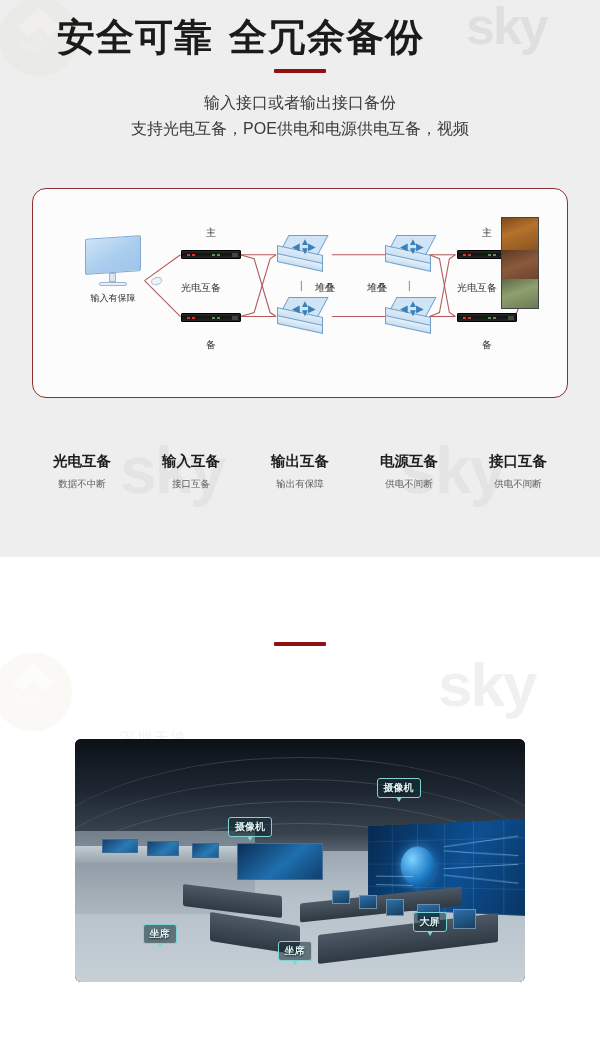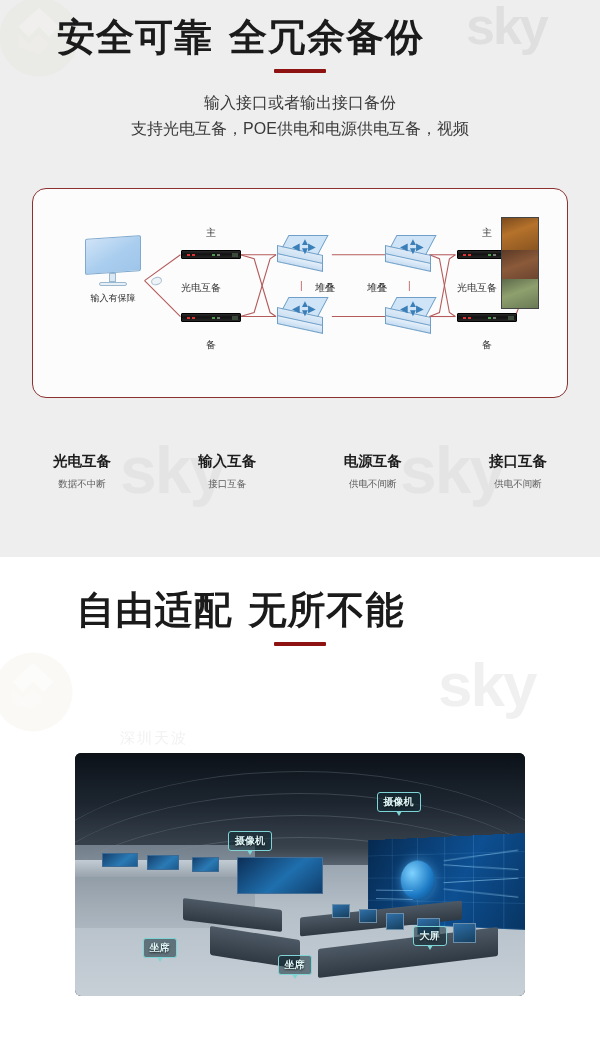--- a/index.html
+++ b/index.html
@@ -419,20 +419,24 @@
     <div class="feats">
       <div class="feat">
         <div class="ft">光电互备</div>
         <div class="fd">数据不中断</div>
       </div>
       <div class="feat">
         <div class="ft">输入互备</div>
         <div class="fd">接口互备</div>
       </div>
       <div class="feat">
+        <div class="ft">输出互备</div>
+        <div class="fd">输出有保障</div>
+      </div>
+      <div class="feat">
         <div class="ft">电源互备</div>
         <div class="fd">供电不间断</div>
       </div>
       <div class="feat">
         <div class="ft">接口互备</div>
         <div class="fd">供电不间断</div>
       </div>
     </div>
   </div>
 
@@ -441,26 +445,23 @@
     <div class="wm-logo" style="left:-10px; top:92px; opacity:.35;">
       <svg viewBox="0 0 100 100" width="86" height="86" aria-hidden="true">
         <circle cx="50" cy="50" r="46" fill="#f2f0e8"></circle>
         <path d="M50 16 L74 38 L62 50 L50 38 L38 50 L26 38 Z" fill="#f8f7f1"></path>
         <path d="M26 46 L38 58 L50 46 L62 58 L50 70 L26 62 Z" fill="#f5f3ec"></path>
       </svg>
     </div>
     <div class="wm-sky big" style="left:438px; top:92px;">sky</div>
     <div class="wm-cn" style="left:120px; top:172px;">深圳天波</div>
 
-    <div class="h-title" style="top:28px;">
-      <span>自由适配</span><span class="gap"></span><span>无所不能</span>
-    </div>
     <div class="h-rule" style="top:85px;"></div>
 
-    <div class="photo" style="top:196px;">
+    <div class="photo" style="top:182px;">
       <div class="ph-ceiling">
         <div class="ph-ceil-arc" style="top:18px;"></div>
         <div class="ph-ceil-arc" style="top:40px;"></div>
         <div class="ph-ceil-arc" style="top:62px;"></div>
         <div class="ph-ceil-arc" style="top:84px;"></div>
       </div>
       <div class="ph-floor"></div>
       <div class="ph-wall-l"></div>
       <div class="ph-balcony"></div>
 

